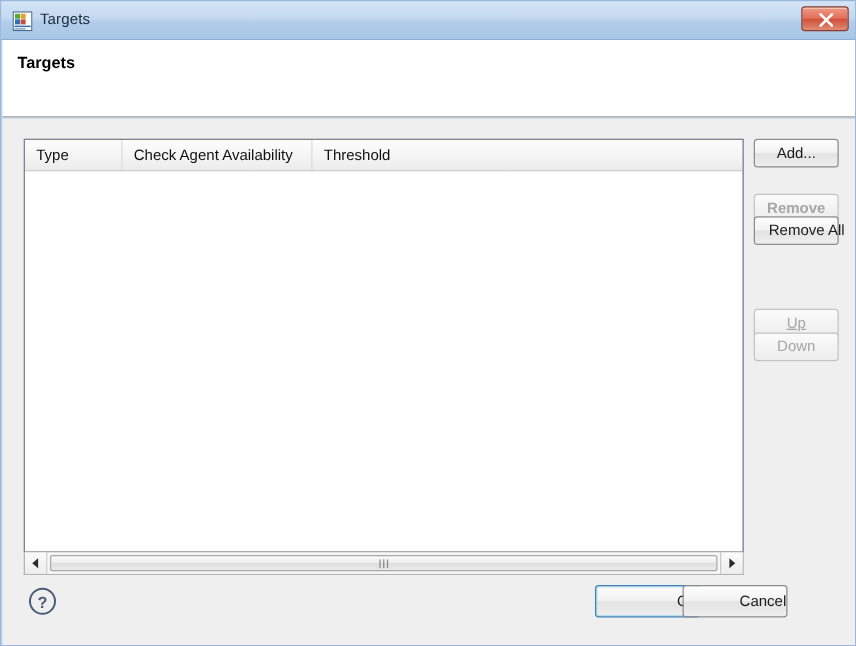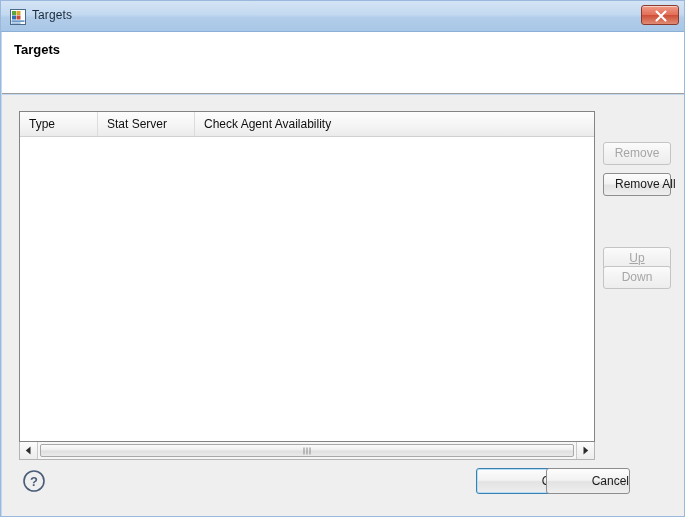--- a/index.html
+++ b/index.html
@@ -192,21 +192,21 @@
     cursor: default;
   }
   .side-btn {
     position: absolute;
     left: 601px;
     width: 68px;
     height: 23px;
     line-height: 21px;
   }
   #btn-add      { top: 16px; }
-  #btn-remove   { top: 47px; }
+  #btn-remove   { top: 60px; font-weight: bold; }
   #btn-removeall{ top: 78px; padding-left: 11px; }
   #btn-up       { top: 152px; text-decoration: underline; }
   #btn-down     { top: 171px; text-align: center; }
 
   
   .help-icon {
     position: absolute;
     left: 20px; top: 374px;
     width: 24px; height: 24px;
     cursor: pointer;
@@ -253,22 +253,22 @@
 
   <div class="banner">
     <div class="banner-title">Targets</div>
   </div>
 
   <div class="body-area">
 
     <div class="table-wrap">
       <div class="thead">
         <div class="th" style="width:78px">Type</div>
-        <div class="th" style="width:97px">Stat Server</div>
         <div class="th" style="width:152px">Check Agent Availability</div>
+        <div class="th" style="width:162px">Threshold</div>
       </div>
       <div class="tbody"></div>
     </div>
 
     <div class="hscroll">
       <div class="sb-arrow">
         <svg width="7" height="9" viewBox="0 0 7 9">
             <path d="M5.5 0.5 L5.5 8.5 L0.8 4.5 Z" fill="#2b2b2b"></path>
           </svg>
       </div>
@@ -281,20 +281,21 @@
           </span>
         </div>
       </div>
       <div class="sb-arrow right">
         <svg width="7" height="9" viewBox="0 0 7 9">
             <path d="M1.5 0.5 L1.5 8.5 L6.2 4.5 Z" fill="#2b2b2b"></path>
           </svg>
       </div>
     </div>
 
+    <button class="btn side-btn" id="btn-add">Add...</button>
     <button class="btn side-btn disabled" id="btn-remove" disabled="">Remove</button>
     <button class="btn side-btn" id="btn-removeall">Remove All</button>
     <button class="btn side-btn disabled" id="btn-up" disabled="">Up</button>
     <button class="btn side-btn disabled" id="btn-down" disabled="">Down</button>
 
     <div class="help-icon">
       <svg width="24" height="24" viewBox="0 0 24 24">
         <circle cx="12" cy="12" r="10" fill="none" stroke="#4a5d78" stroke-width="1.6"></circle>
         <text x="12" y="17" text-anchor="middle" font-family="Liberation Sans, sans-serif" font-size="13" font-weight="bold" fill="#4a5d78">?</text>
       </svg>

